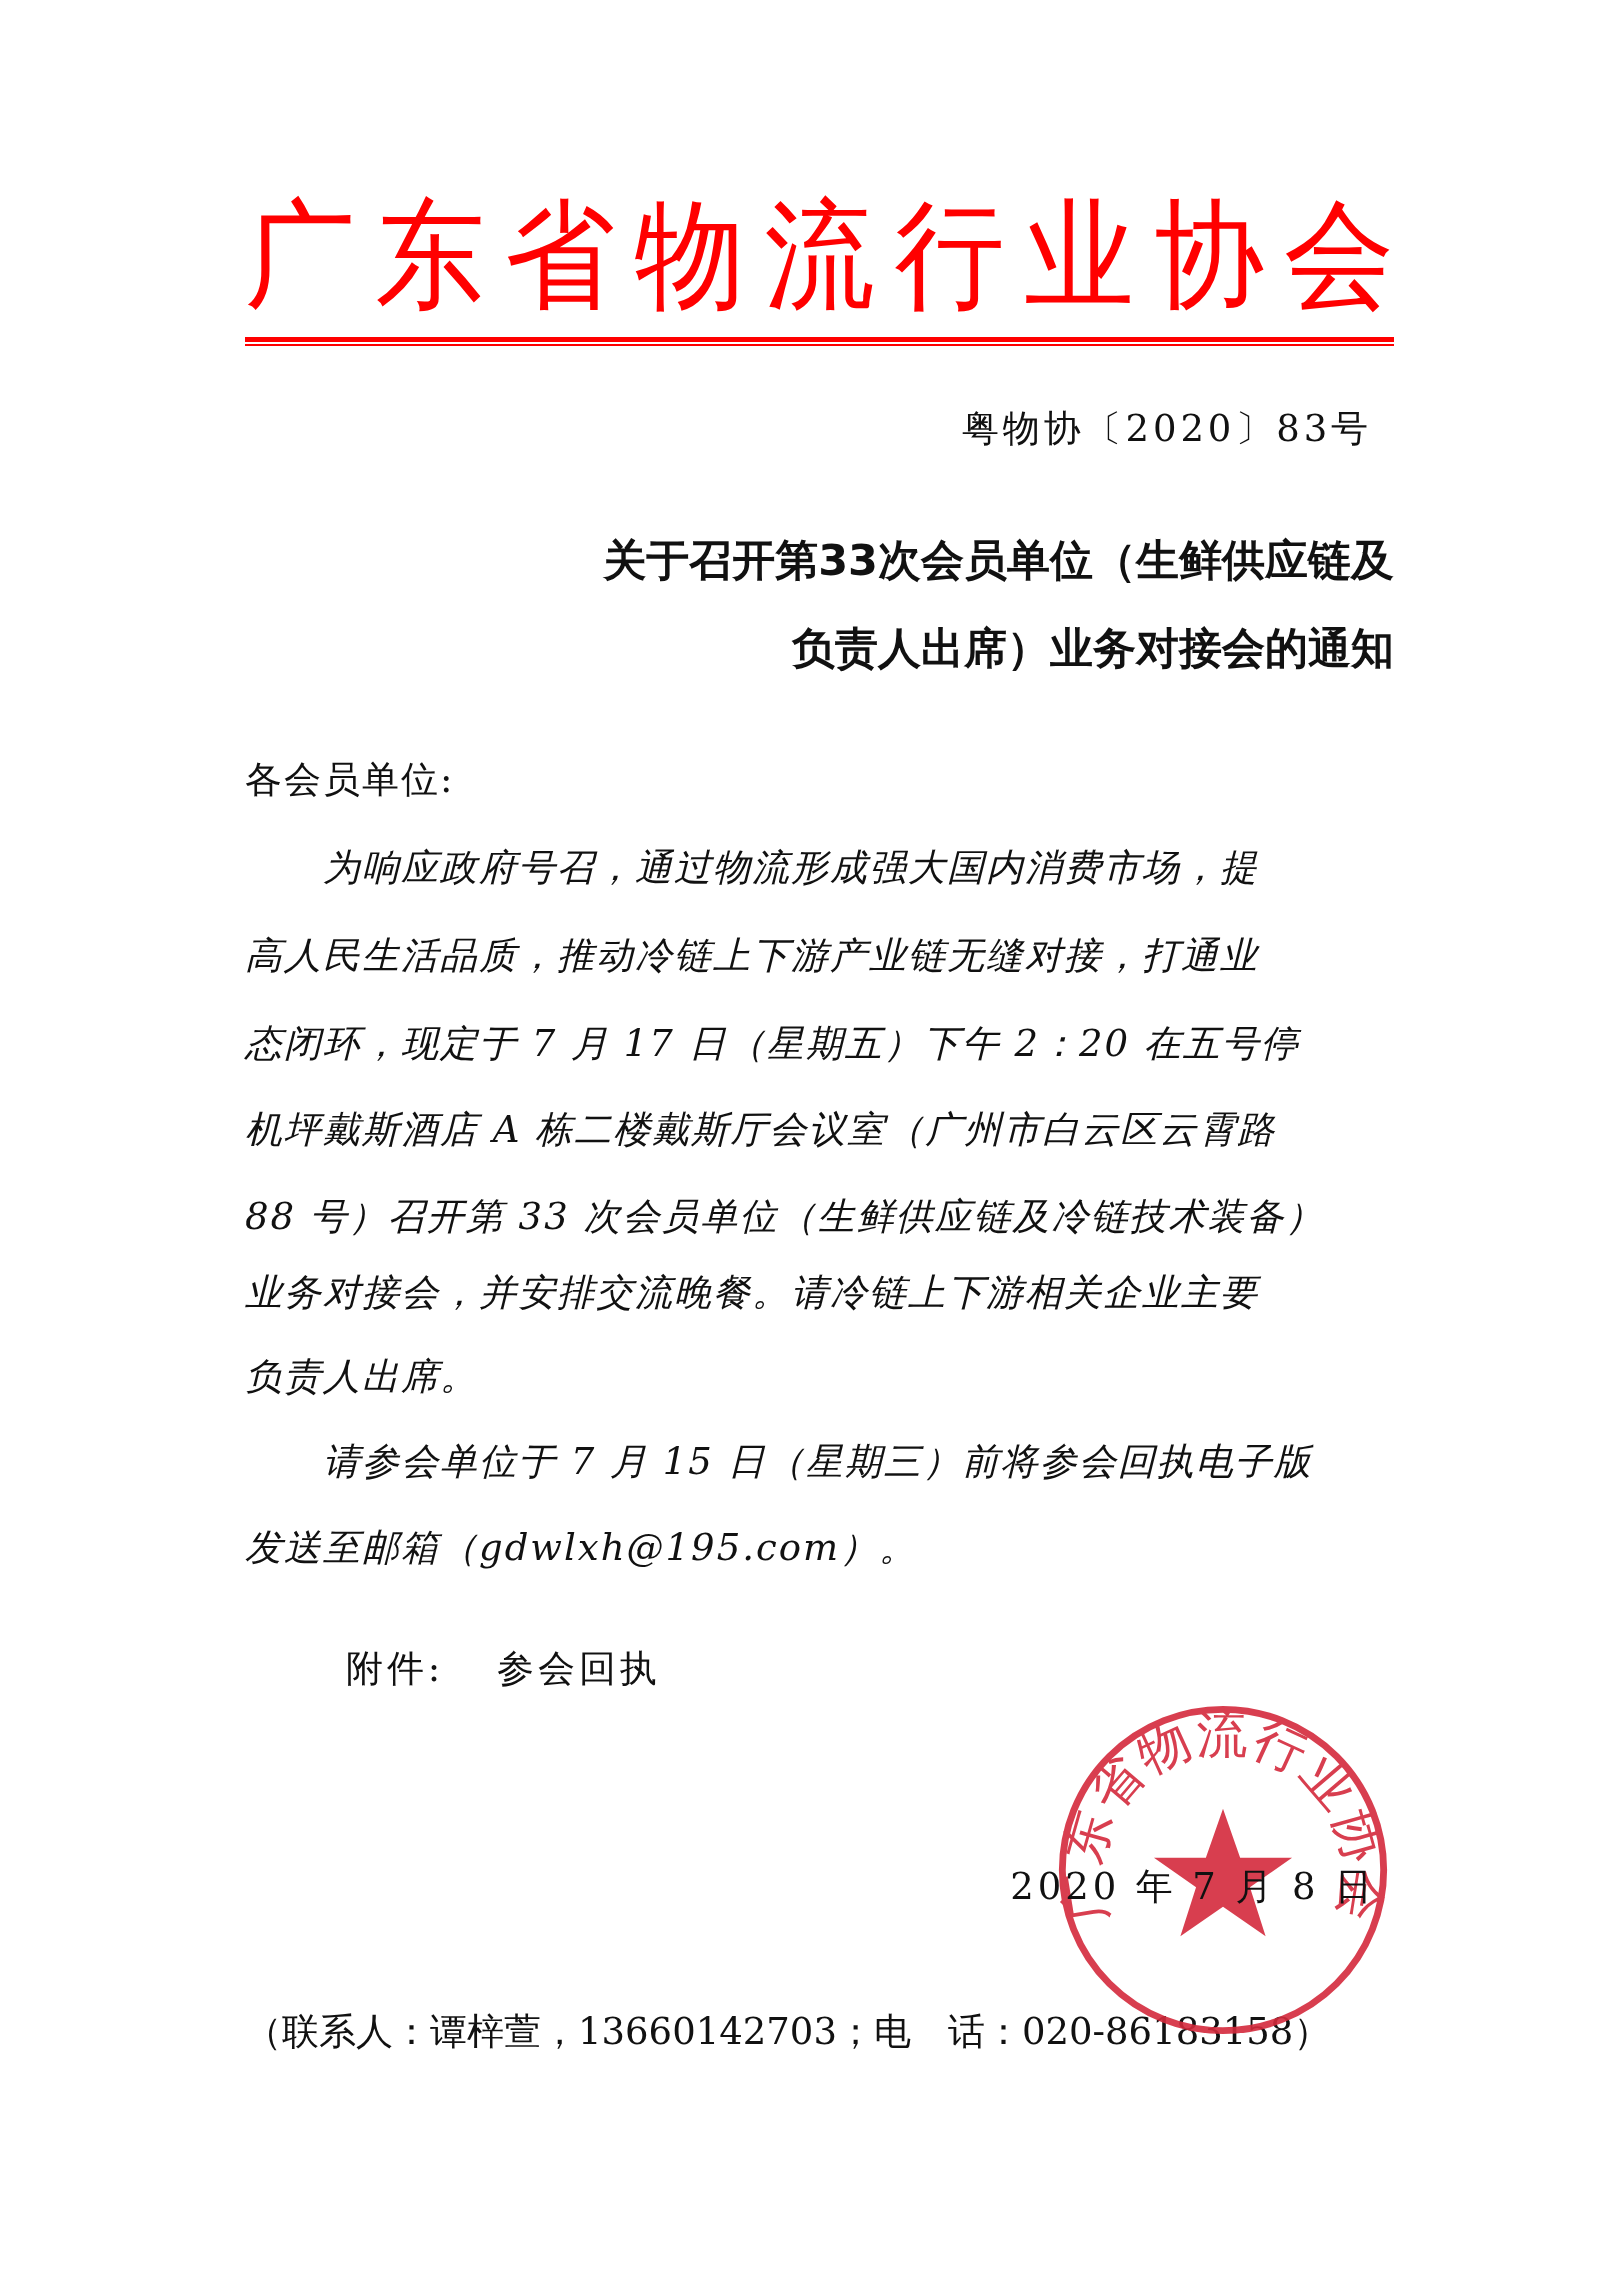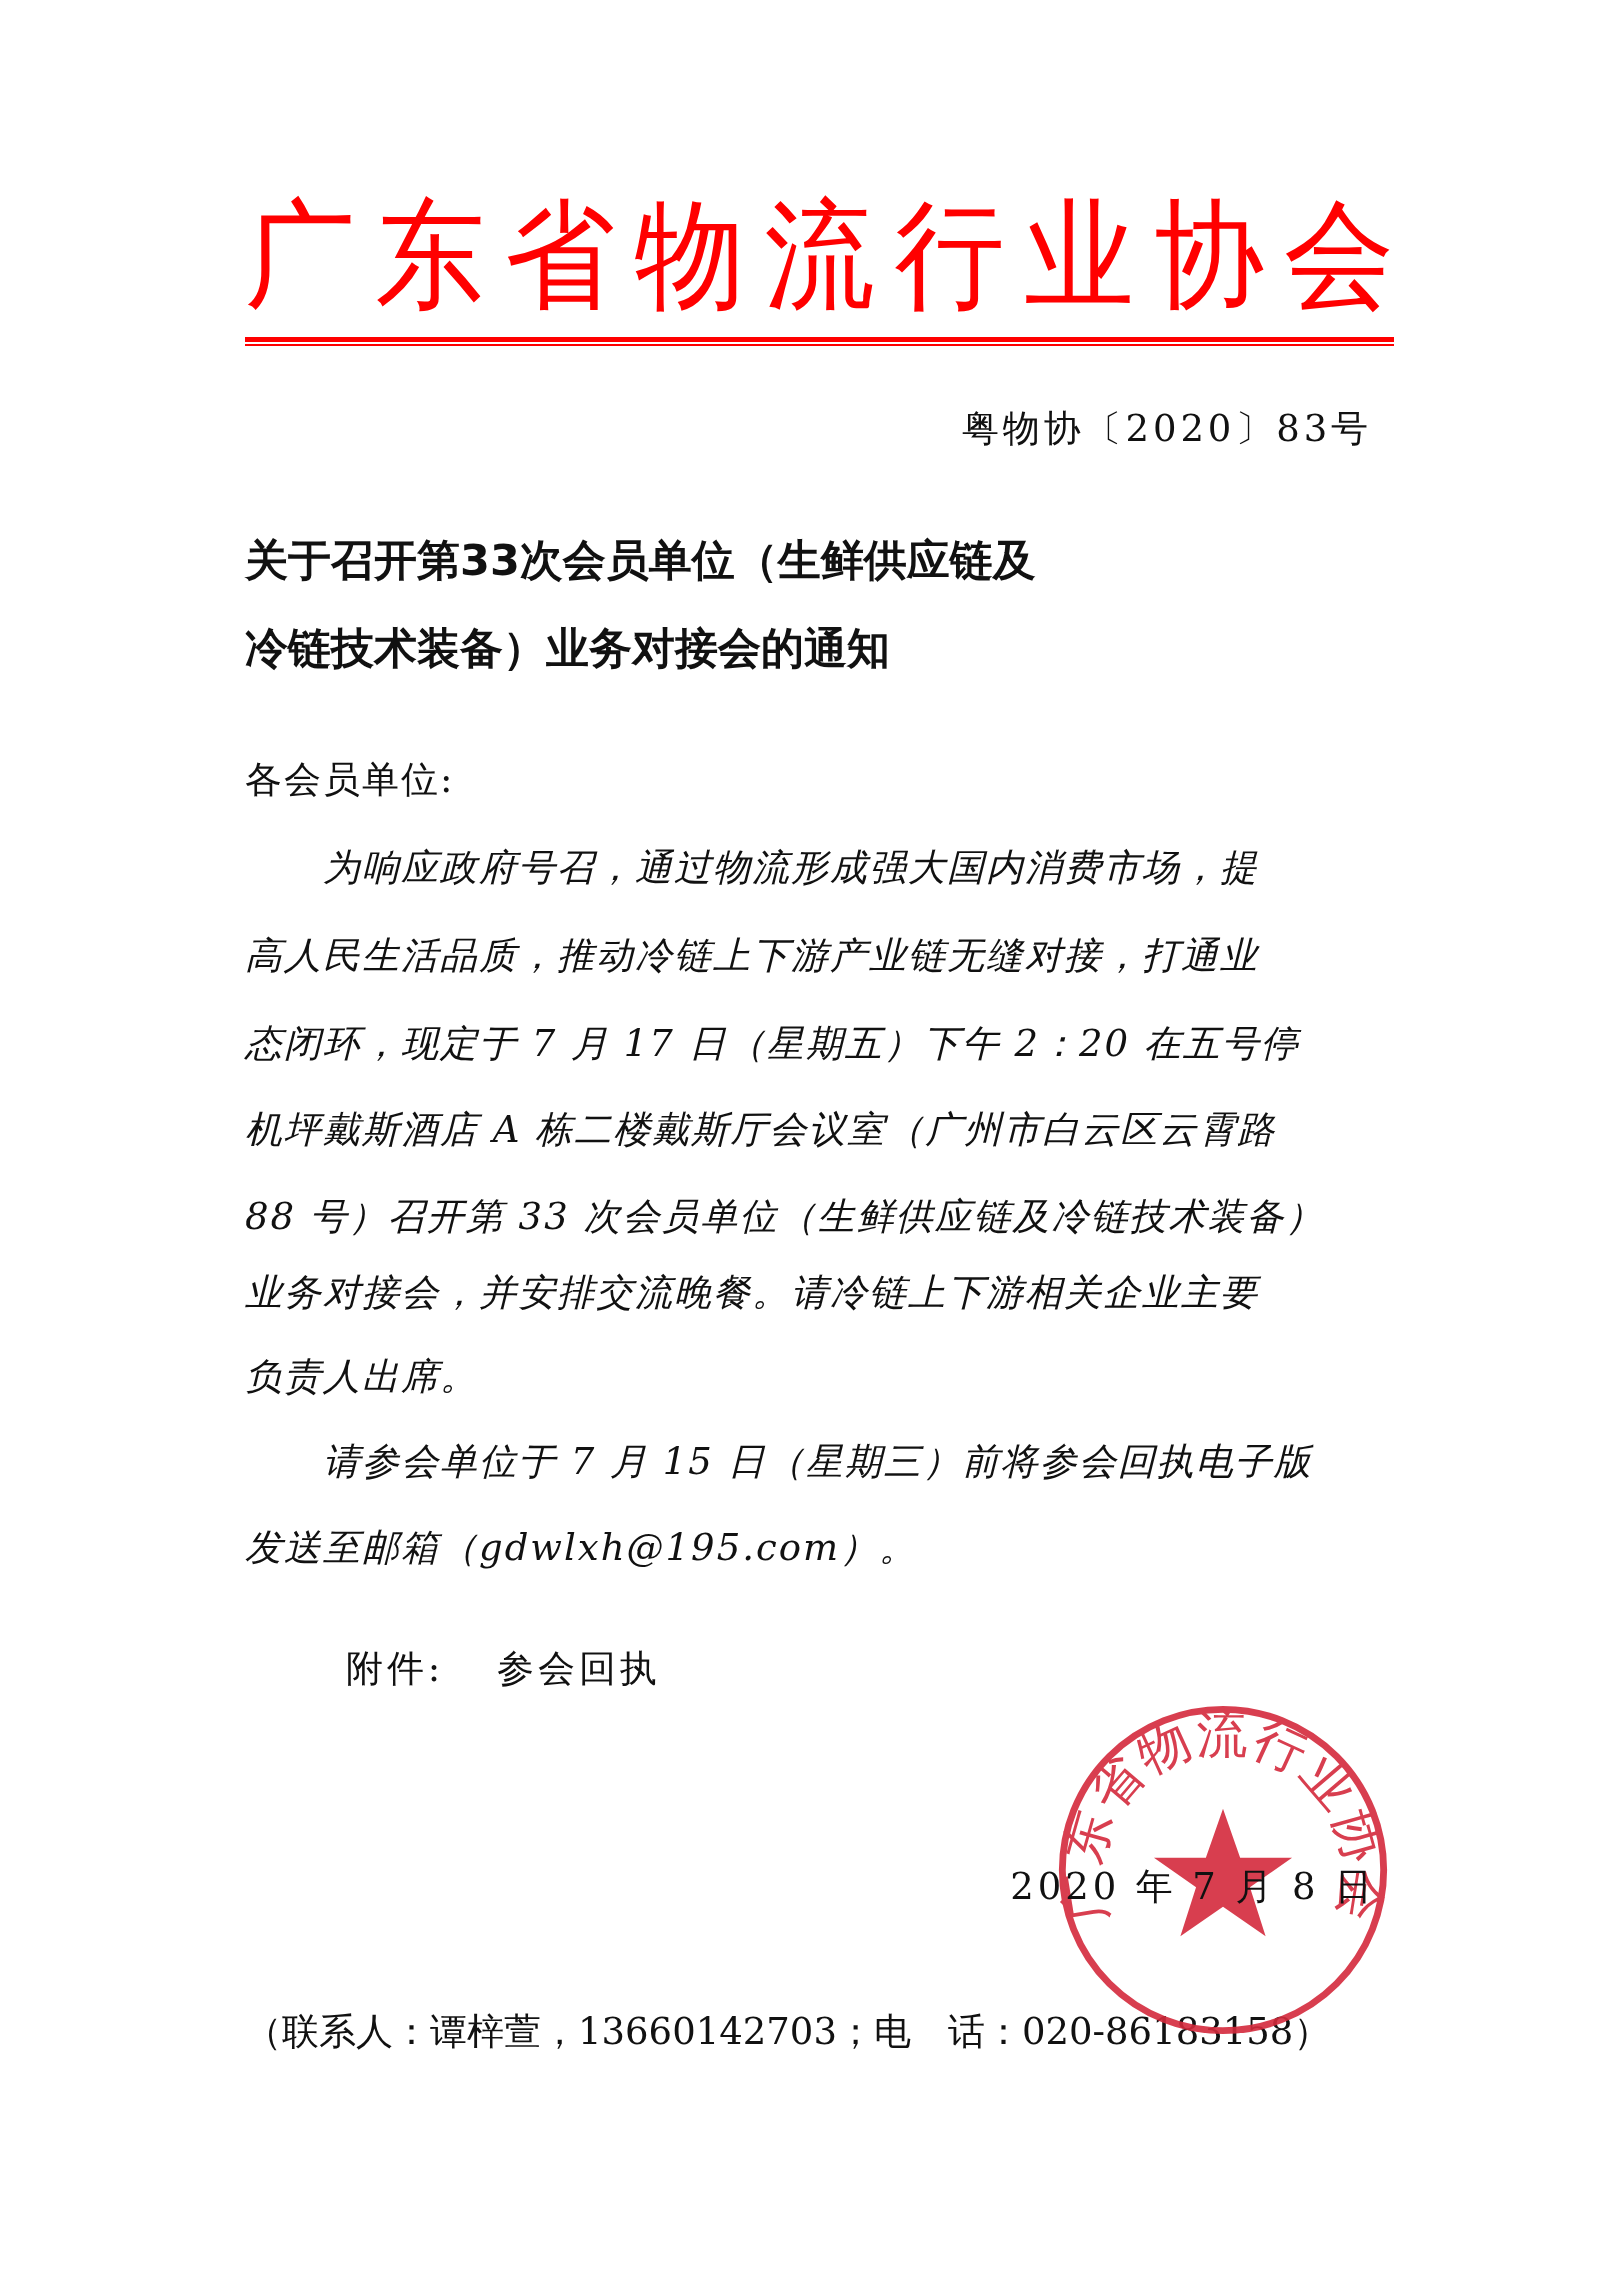--- a/index.html
+++ b/index.html
@@ -54,21 +54,21 @@
       top: 410px;
       font-size: 37px;
       line-height: 1;
       letter-spacing: 3.9px;
       white-space: nowrap;
     }
 
     .doc-title {
       left: 245px;
       width: 1149px;
-      text-align: left;
+      text-align: right;
       font-family: "DejaVu Sans", "Liberation Sans", sans-serif;
       font-weight: bold;
       font-size: 43px;
       line-height: 1;
       white-space: nowrap;
     }
     .doc-title.l1 { top: 539px; }
     .doc-title.l2 { top: 627px; }
 
     .body-text {
@@ -136,21 +136,21 @@
 </div>
 
 <div class="abs red-rule">
   <div class="thick"></div>
   <div class="thin"></div>
 </div>
 
 <div class="abs doc-number">粤物协〔2020〕83号</div>
 
 <div class="abs doc-title l1">关于召开第33次会员单位（生鲜供应链及</div>
-<div class="abs doc-title l2">冷链技术装备）业务对接会的通知</div>
+<div class="abs doc-title l2">负责人出席）业务对接会的通知</div>
 
 <div class="abs body-text salutation">各会员单位:</div>
 
 <div class="abs body-text p-line" style="top:849px;">　　为响应政府号召，通过物流形成强大国内消费市场，提</div>
 <div class="abs body-text p-line" style="top:937px;">高人民生活品质，推动冷链上下游产业链无缝对接，打通业</div>
 <div class="abs body-text p-line" style="top:1025px;">态闭环，现定于 7 月 17 日（星期五）下午 2：20 在五号停</div>
 <div class="abs body-text p-line" style="top:1111px;">机坪戴斯酒店 A 栋二楼戴斯厅会议室（广州市白云区云霄路</div>
 <div class="abs body-text p-line" style="top:1198px;">88 号）召开第 33 次会员单位（生鲜供应链及冷链技术装备）</div>
 <div class="abs body-text p-line" style="top:1274px;">业务对接会，并安排交流晚餐。请冷链上下游相关企业主要</div>
 <div class="abs body-text p-line" style="top:1358px;">负责人出席。</div>

